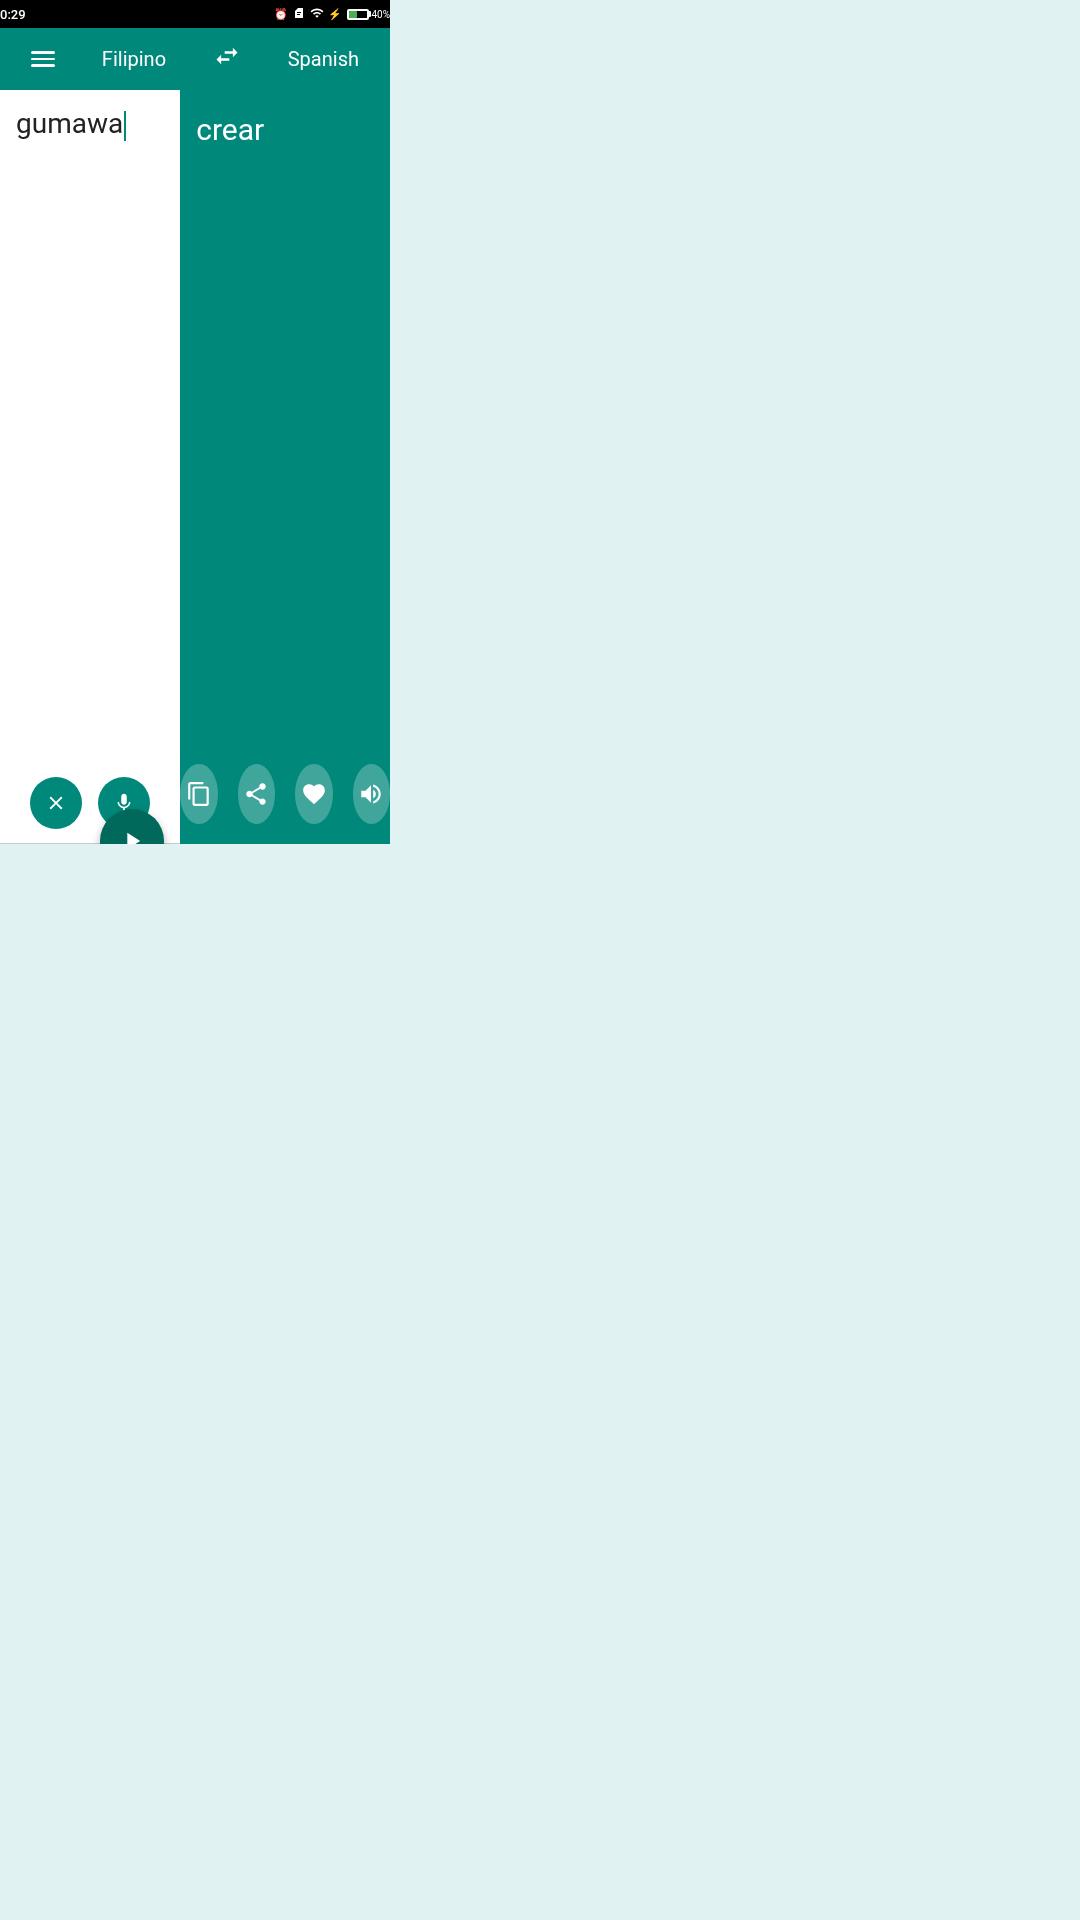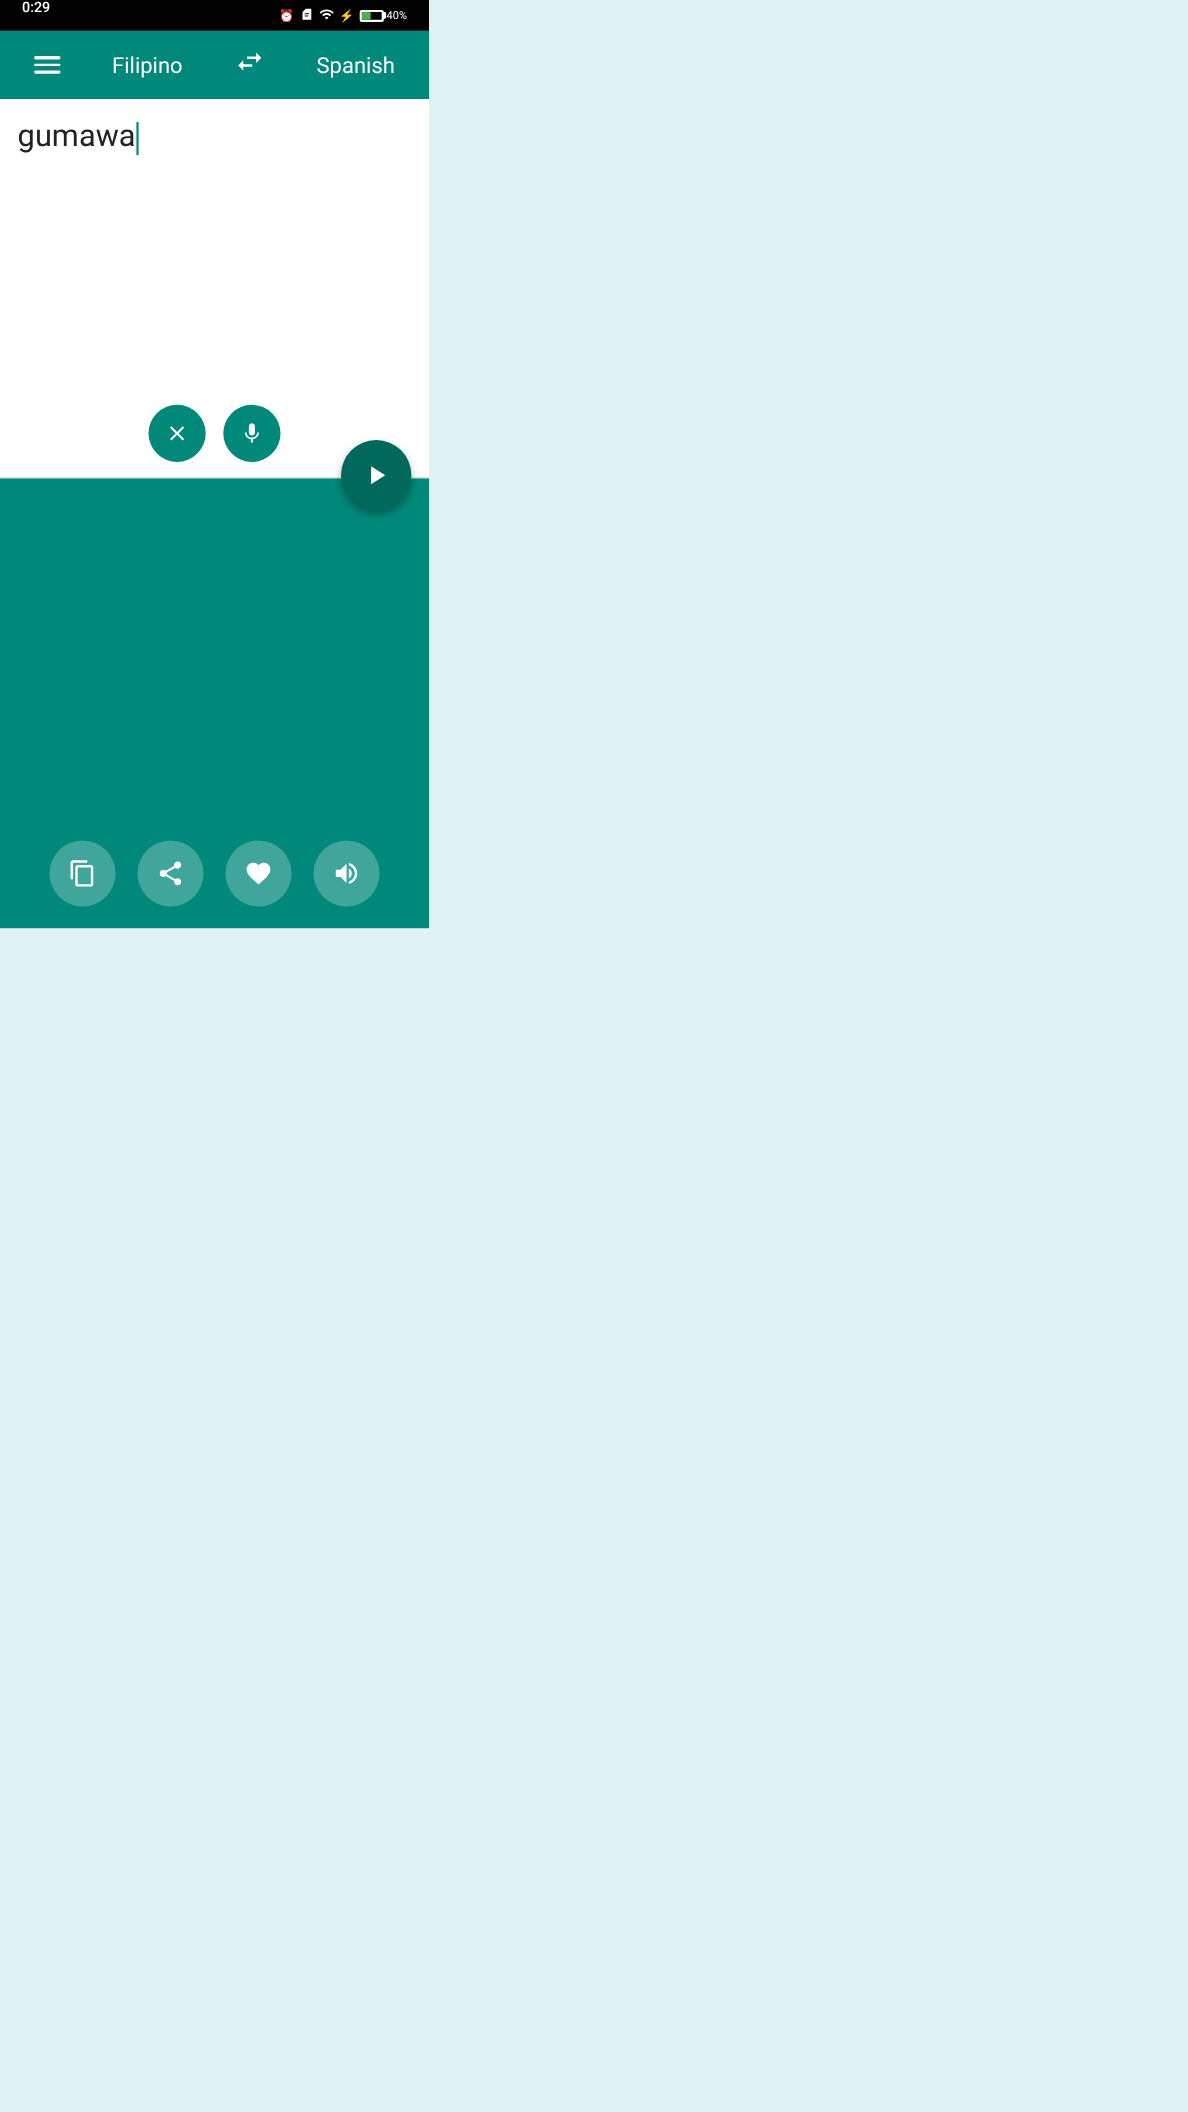--- a/index.html
+++ b/index.html
@@ -17,22 +17,23 @@
       overflow: hidden;
       position: relative;
     }
 
     
     .status-bar {
       width: 100%;
       height: 28px;
       background: #000;
       display: flex;
+      align-items: center;
       justify-content: space-between;
-      padding: 0 20px;
+      padding: 0 0;
       position: relative;
       z-index: 10;
     }
 
     .status-time {
       color: #fff;
       font-size: 13px;
       font-weight: 500;
     }
 
@@ -86,21 +87,21 @@
     .toolbar-swap-icon {
       color: #fff;
       font-size: 24px;
       cursor: pointer;
     }
 
     
     .main-content {
       width: 100%;
       display: flex;
-      flex-direction: column;
+      flex-direction: row;
       height: calc(844px - 28px - 62px);
     }
 
     
     .input-section {
       background: #fff;
       flex: 1;
       position: relative;
       padding: 16px 16px 70px 16px;
       border-bottom: 1px solid #ccc;
@@ -297,20 +298,21 @@
     </div>
 
     <button class="translate-fab" title="Translate">
       <svg class="fab-svg" viewBox="0 0 24 24" fill="#fff">
         <path d="M8 5v14l11-7z"></path>
       </svg>
     </button>
   </div>
 
   <div class="output-section">
+    <div class="output-text">crear</div>
 
     <div class="output-actions">
       <button class="output-btn-circle" title="Copy">
         <svg viewBox="0 0 24 24" fill="#fff" style="width:26px;height:26px;">
           <path d="M16 1H4c-1.1 0-2 .9-2 2v14h2V3h12V1zm3 4H8c-1.1 0-2 .9-2 2v14c0 1.1.9 2 2 2h11c1.1 0 2-.9 2-2V7c0-1.1-.9-2-2-2zm0 16H8V7h11v14z"></path>
         </svg>
       </button>
       <button class="output-btn-circle" title="Share">
         <svg viewBox="0 0 24 24" fill="#fff" style="width:26px;height:26px;">
           <path d="M18 16.08c-.76 0-1.44.3-1.96.77L8.91 12.7c.05-.23.09-.46.09-.7s-.04-.47-.09-.7l7.05-4.11c.54.5 1.25.81 2.04.81 1.66 0 3-1.34 3-3s-1.34-3-3-3-3 1.34-3 3c0 .24.04.47.09.7L8.04 9.81C7.5 9.31 6.79 9 6 9c-1.66 0-3 1.34-3 3s1.34 3 3 3c.79 0 1.5-.31 2.04-.81l7.12 4.16c-.05.21-.08.43-.08.65 0 1.61 1.31 2.92 2.92 2.92s2.92-1.31 2.92-2.92-1.31-2.92-2.92-2.92z"></path>

